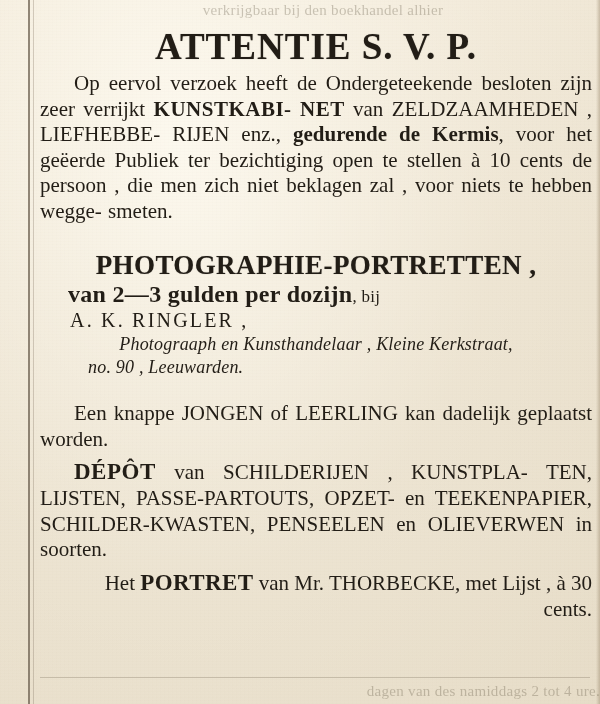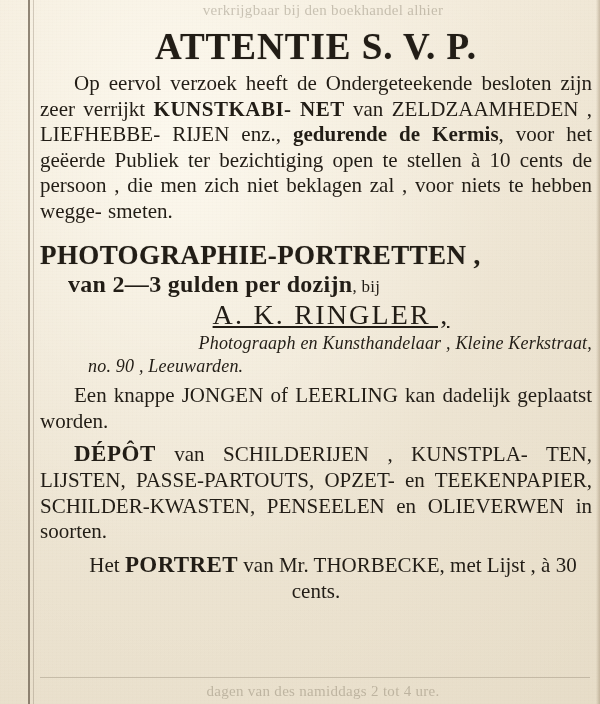--- a/index.html
+++ b/index.html
@@ -76,21 +76,21 @@
     position: absolute;
     left: 46px;
     right: 0;
     color: rgba(90,78,60,.30);
     font-size: 15px;
     text-align: center;
     letter-spacing: .3px;
     font-family: "Liberation Serif", serif;
   }
   .ghost-top { top: 2px; }
-  .ghost-bottom { bottom: 4px; }
+  .ghost-bottom { bottom: 4px; text-align: right; }
 
   h1.headline {
     font-size: 37px;
     line-height: 1;
     margin: 2px 0 6px 0;
     text-align: center;
     font-weight: bold;
     letter-spacing: 1px;
     font-family: "Liberation Serif", serif;
     text-shadow: 0 0 1px rgba(0,0,0,.35);
@@ -107,82 +107,80 @@
   }
   p.body .indent { padding-left: 34px; }
 
   .kb { font-weight: bold; letter-spacing: .5px; }
   .semi { font-weight: bold; margin-top: 32px; }
 
   h2.subhead {
     font-size: 27px;
     font-weight: bold;
     letter-spacing: .4px;
-    margin: 16px 0 2px 0;
-    text-align: left;
+    margin: 26px 0 2px 0;
+    text-align: center;
     line-height: 1.05;
     text-shadow: 0 0 1px rgba(0,0,0,.3);
   }
 
   .line-price {
     font-size: 24px;
     font-weight: bold;
     margin: 2px 0 0 28px;
     letter-spacing: .3px;
   }
   .line-price .small {
     font-size: 17px;
     font-weight: normal;
   }
 
   .name {
-    font-size: 28px;
+    font-size: 20px;
     letter-spacing: 2.2px;
-    text-align: center;
     margin: 1px 0 0 0;
     padding-left: 30px;
-    text-decoration: underline;
   }
 
   .italic-line {
     font-style: italic;
     font-size: 18px;
-    text-align: right;
+    text-align: center;
     margin: 2px 0 0 0;
     letter-spacing: .2px;
   }
   .italic-line.second {
     text-align: left;
     padding-left: 48px;
   }
 
   .para2 {
     font-size: 21px;
     line-height: 1.22;
+    margin: 23px 0 0 0;
+    text-align: justify;
+    text-align-last: left;
+  }
+  .para2 .indent { padding-left: 34px; }
+
+  .block3 {
+    font-size: 21px;
+    line-height: 1.22;
     margin: 6px 0 0 0;
     text-align: justify;
     text-align-last: left;
   }
-  .para2 .indent { padding-left: 34px; }
-
-  .block3 {
-    font-size: 21px;
-    line-height: 1.22;
-    margin: 6px 0 0 0;
-    text-align: justify;
-    text-align-last: left;
-  }
   .block3 .indent { padding-left: 34px; }
   .depot { font-weight: bold; font-size: 23px; letter-spacing: .5px; }
 
   .block4 {
     font-size: 21px;
     line-height: 1.22;
     margin: 6px 0 0 0;
-    text-align: center;
+    text-align: right;
   }
   .block4 .indent { padding-left: 34px; }
   .portret { font-weight: bold; font-size: 23px; letter-spacing: .4px; }
 
   .bottom-rule {
     position: absolute;
     left: 40px;
     right: 10px;
     bottom: 26px;
     height: 1px;

